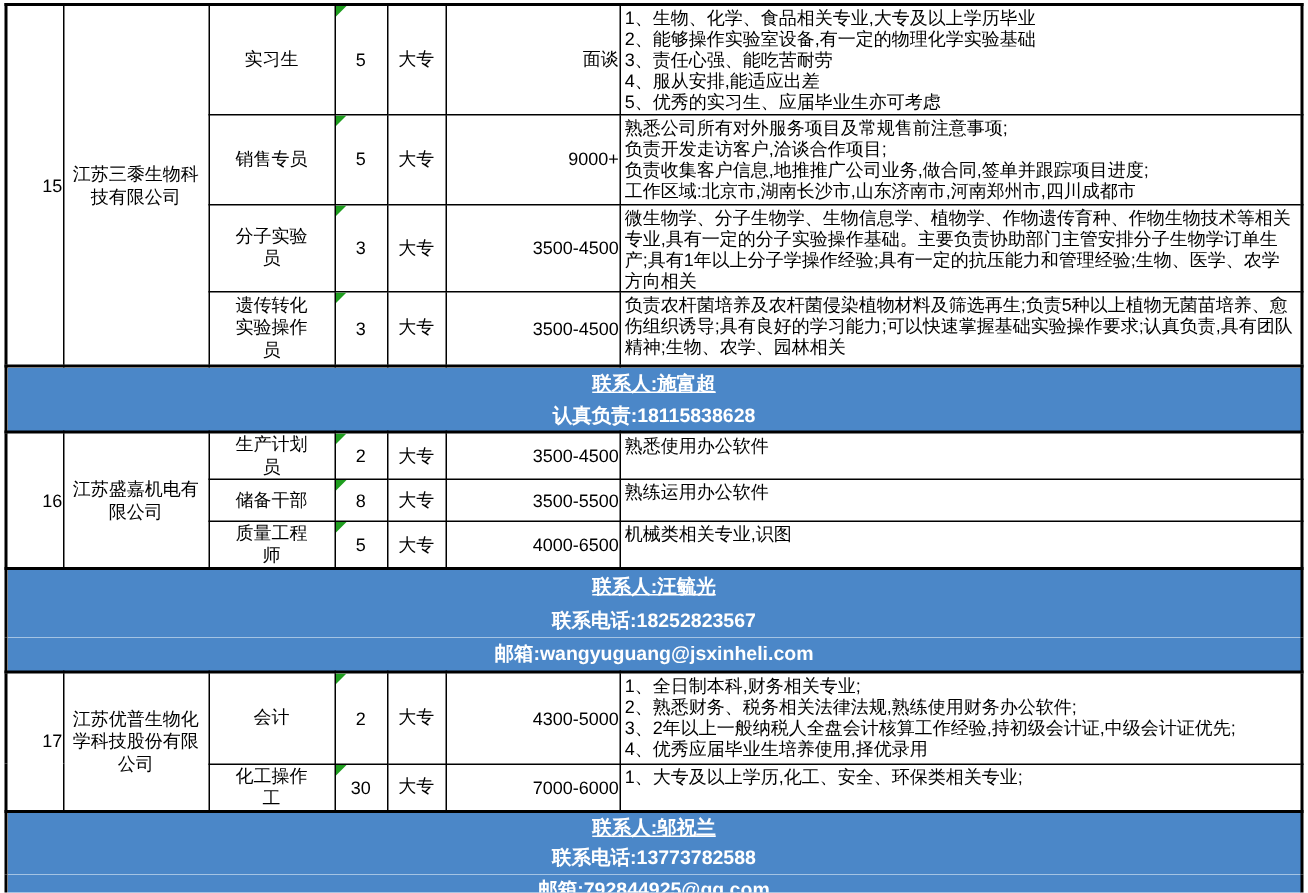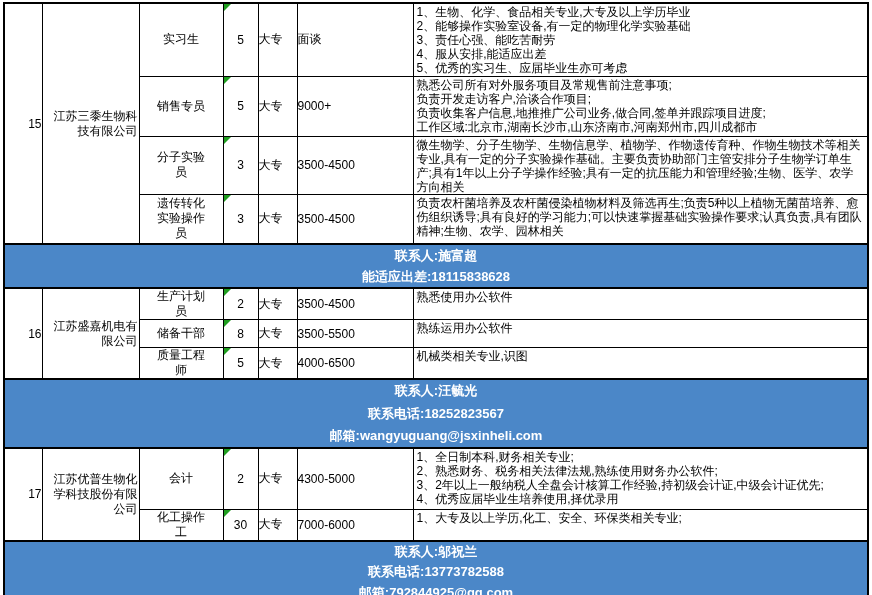--- a/index.html
+++ b/index.html
@@ -21,25 +21,25 @@
     border:2px solid var(--border);
   }
   td{
     border:1px solid var(--border);
     font-size:12px;
     overflow:hidden;
     padding:0;
     vertical-align:middle;
   }
   td.c-no{text-align:right;}
-  td.c-company{text-align:right;line-height:15px;padding:0 1px;}
+  td.c-company{text-align:center;line-height:15px;padding:0 1px;}
   td.c-job{text-align:center;line-height:15px;padding:0 17px;}
   td.c-count{text-align:center;position:relative;}
-  td.c-edu{text-align:left;}
-  td.c-salary{text-align:left;}
+  td.c-edu{text-align:center;}
+  td.c-salary{text-align:right;}
   td.c-req{
     vertical-align:top;text-align:left;
     padding:1px 3px 0 3px;
     line-height:14px;
     white-space:pre-line;
   }
   .tri{
     position:absolute;top:0;left:0;width:0;height:0;
     border-top:7px solid var(--triangle);
     border-right:7px solid transparent;
@@ -47,21 +47,21 @@
   tr.contact td{
     background:var(--contact_bg);
     color:#ffffff;
     font-weight:bold;
     font-size:13px;
     text-align:center;
     border-top:0;border-bottom:0;
     border-left:2px solid var(--border);
     border-right:2px solid var(--border);
   }
-  tr.contact.first td{border-top:2px solid var(--border);}
+  tr.contact.first td{border-top:2px solid var(--border);text-decoration:underline;}
   tr.contact.last td{border-bottom:2px solid var(--border);}
 </style>
 </head>
 <body>
 
 <div class="sheet">
 <table class="jobs">
 <colgroup>
   <col style="width:38px">
         <col style="width:97px">
@@ -119,21 +119,21 @@
     <span>3</span>
   </td>
   <td class="c-edu">大专</td>
   <td class="c-salary">3500-4500</td>
   <td class="c-req">负责农杆菌培养及农杆菌侵染植物材料及筛选再生;负责5种以上植物无菌苗培养、愈伤组织诱导;具有良好的学习能力;可以快速掌握基础实验操作要求;认真负责,具有团队精神;生物、农学、园林相关</td>
 </tr>
 <tr class="contact first" style="height:22px">
   <td colspan="7">联系人:施富超</td>
 </tr>
 <tr class="contact last" style="height:22px">
-  <td colspan="7">能适应出差:18115838628</td>
+  <td colspan="7">认真负责:18115838628</td>
 </tr>
 
 <tr style="height:22px">
   <td class="c-no" rowspan="3">16</td>
   <td class="c-company" rowspan="3">江苏盛嘉机电有限公司</td>
   <td class="c-job">生产计划员</td>
   <td class="c-count">
     <span class="tri"></span>
     <span>2</span>
   </td>

